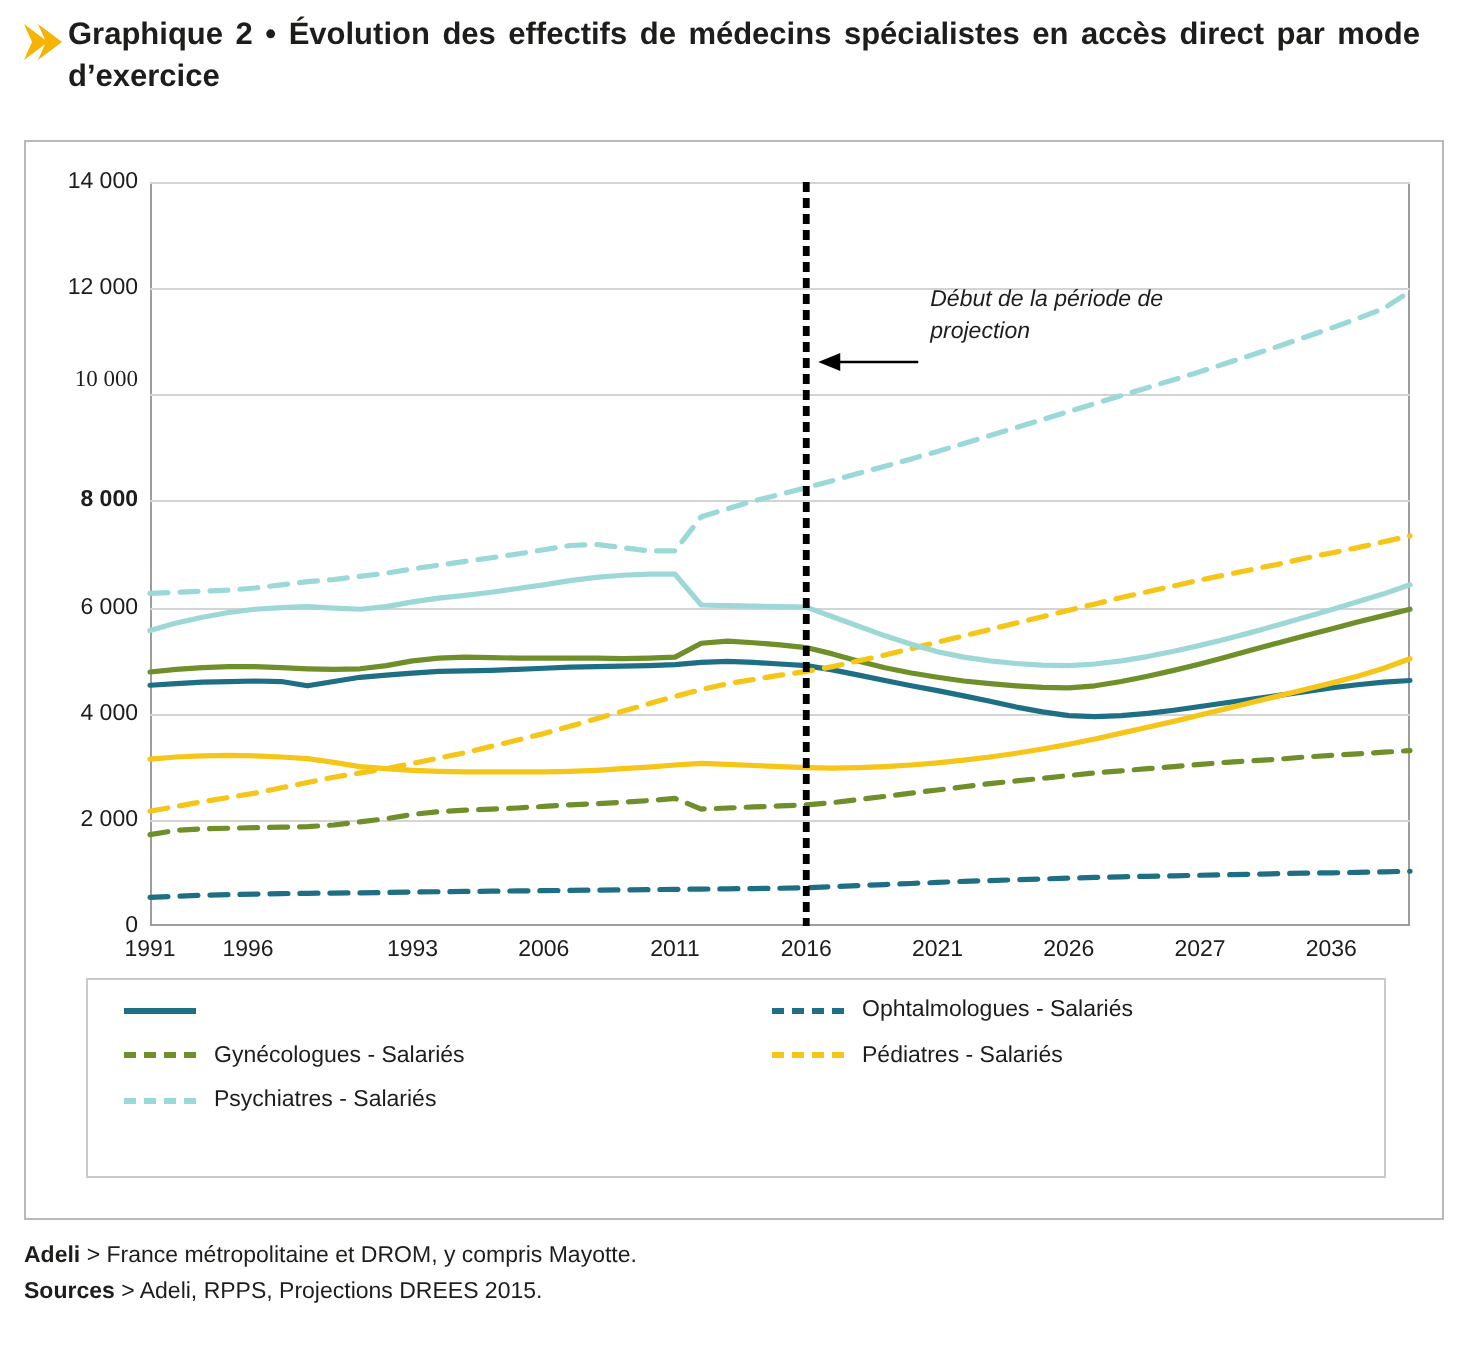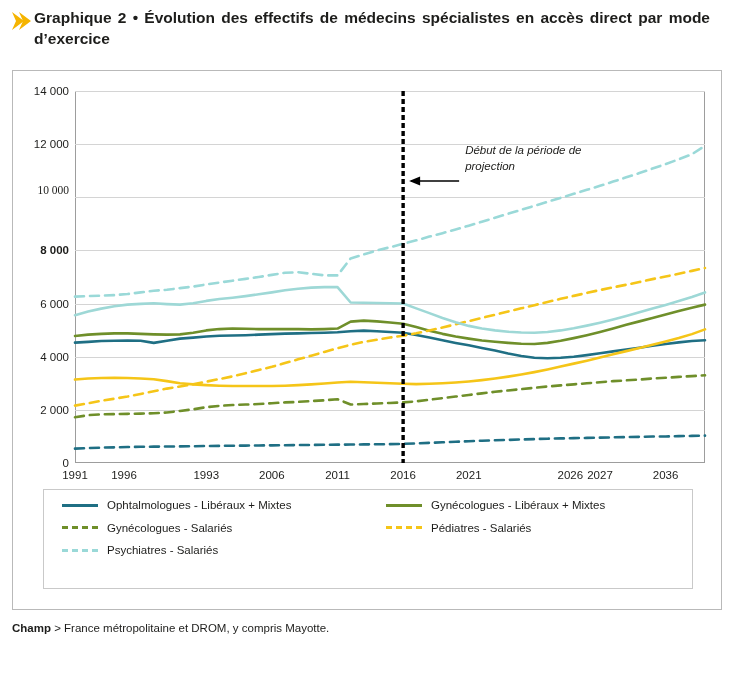--- a/index.html
+++ b/index.html
@@ -109,21 +109,21 @@
         <div class="ylabel" style="top: 0px;">14 000</div>
       </div>
     <div id="xticks">
         <div class="xlabel" style="left: 0px;">1991</div>
         <div class="xlabel" style="left: 49px;">1996</div>
         <div class="xlabel" style="left: 131.25px;">1993</div>
         <div class="xlabel" style="left: 196.875px;">2006</div>
         <div class="xlabel" style="left: 262.5px;">2011</div>
         <div class="xlabel" style="left: 328.125px;">2016</div>
         <div class="xlabel" style="left: 393.75px;">2021</div>
-        <div class="xlabel" style="left: 459.375px; margin-left: 36px;">2026</div>
+        <div class="xlabel" style="left: 459.375px;">2026</div>
         <div class="xlabel" style="left: 525px;">2027</div>
         <div class="xlabel" style="left: 590.625px;">2036</div>
       </div>
     <svg class="series" id="seriessvg" width="630" height="372">
         <polyline points="0.00,251.63 13.13,250.83 26.25,250.04 39.38,249.77 52.50,249.51 65.63,249.77 78.75,251.90 91.88,249.77 105.00,247.65 118.13,246.58 131.25,245.52 144.38,244.72 157.50,244.46 170.63,244.19 183.75,243.66 196.88,243.13 210.00,242.60 223.13,242.33 236.25,242.07 249.38,241.80 262.50,241.27 275.63,240.21 288.75,239.67 301.88,240.21 315.00,241.00 328.13,241.80 341.25,243.93 354.38,246.58 367.50,249.24 380.63,251.90 393.75,254.29 406.88,256.95 420.00,259.60 433.13,262.53 446.25,264.92 459.38,266.78 472.50,267.31 485.63,266.78 498.75,265.71 511.88,264.12 525.00,262.26 538.13,260.40 551.25,258.54 564.38,256.68 577.50,254.82 590.63,252.96 603.75,251.37 616.88,250.04 630.00,249.24" fill="none" stroke="#1f6f84" stroke-width="2.6" stroke-linejoin="round" stroke-linecap="round"></polyline>
         <polyline points="0.00,357.65 13.13,357.12 26.25,356.59 39.38,356.32 52.50,356.06 65.63,355.79 78.75,355.66 91.88,355.53 105.00,355.39 118.13,355.26 131.25,354.99 144.38,354.86 157.50,354.73 170.63,354.60 183.75,354.46 196.88,354.33 210.00,354.20 223.13,354.06 236.25,353.93 249.38,353.80 262.50,353.67 275.63,353.53 288.75,353.40 301.88,353.27 315.00,353.13 328.13,352.87 341.25,352.34 354.38,351.81 367.50,351.27 380.63,350.74 393.75,350.21 406.88,349.68 420.00,349.28 433.13,348.88 446.25,348.48 459.38,348.09 472.50,347.69 485.63,347.42 498.75,347.16 511.88,346.89 525.00,346.62 538.13,346.36 551.25,346.09 564.38,345.83 577.50,345.56 590.63,345.43 603.75,345.16 616.88,344.90 630.00,344.63" fill="none" stroke="#1f6f84" stroke-width="2.6" stroke-linejoin="round" stroke-linecap="round" stroke-dasharray="9,6"></polyline>
         <polyline points="0.00,244.99 13.13,243.66 26.25,242.86 39.38,242.33 52.50,242.33 65.63,242.86 78.75,243.39 91.88,243.66 105.00,243.39 118.13,241.80 131.25,239.41 144.38,238.08 157.50,237.55 170.63,237.81 183.75,238.08 196.88,238.08 210.00,238.08 223.13,238.08 236.25,238.35 249.38,238.08 262.50,237.55 275.63,230.64 288.75,229.58 301.88,230.37 315.00,231.44 328.13,232.77 341.25,235.95 354.38,239.67 367.50,242.86 380.63,245.52 393.75,247.65 406.88,249.51 420.00,250.83 433.13,251.90 446.25,252.69 459.38,252.96 472.50,251.90 485.63,249.77 498.75,247.11 511.88,244.19 525.00,241.00 538.13,237.55 551.25,233.83 564.38,230.37 577.50,226.92 590.63,223.47 603.75,220.01 616.88,216.82 630.00,213.63" fill="none" stroke="#6f8f2a" stroke-width="2.6" stroke-linejoin="round" stroke-linecap="round"></polyline>
         <polyline points="0.00,326.30 13.13,324.17 26.25,323.37 39.38,323.11 52.50,322.84 65.63,322.58 78.75,322.31 91.88,321.51 105.00,319.92 118.13,318.33 131.25,316.20 144.38,314.87 157.50,314.07 170.63,313.54 183.75,313.01 196.88,312.21 210.00,311.42 223.13,310.89 236.25,310.09 249.38,309.29 262.50,308.23 275.63,313.54 288.75,313.01 301.88,312.48 315.00,311.95 328.13,311.42 341.25,310.35 354.38,308.76 367.50,307.17 380.63,305.57 393.75,303.98 406.88,302.38 420.00,300.79 433.13,299.46 446.25,298.13 459.38,296.80 472.50,295.47 485.63,294.41 498.75,293.35 511.88,292.29 525.00,291.22 538.13,290.16 551.25,289.36 564.38,288.57 577.50,287.50 590.63,286.71 603.75,285.91 616.88,285.11 630.00,284.31" fill="none" stroke="#6f8f2a" stroke-width="2.6" stroke-linejoin="round" stroke-linecap="round" stroke-dasharray="9,6"></polyline>
         <polyline points="0.00,288.57 13.13,287.50 26.25,286.97 39.38,286.71 52.50,286.97 65.63,287.50 78.75,288.30 91.88,290.16 105.00,292.29 118.13,293.35 131.25,294.15 144.38,294.68 157.50,294.94 170.63,294.94 183.75,294.94 196.88,294.94 210.00,294.68 223.13,294.15 236.25,293.35 249.38,292.55 262.50,291.49 275.63,290.69 288.75,291.22 301.88,291.75 315.00,292.29 328.13,292.82 341.25,293.08 354.38,292.82 367.50,292.29 380.63,291.49 393.75,290.43 406.88,289.10 420.00,287.50 433.13,285.64 446.25,283.52 459.38,281.13 472.50,278.47 485.63,275.55 498.75,272.62 511.88,269.70 525.00,266.51 538.13,263.32 551.25,260.13 564.38,256.95 577.50,253.76 590.63,250.57 603.75,247.11 616.88,243.13 630.00,238.35" fill="none" stroke="#f5c518" stroke-width="2.6" stroke-linejoin="round" stroke-linecap="round"></polyline>
         <polyline points="0.00,314.61 13.13,312.21 26.25,309.82 39.38,307.70 52.50,305.57 65.63,302.91 78.75,300.26 91.88,297.60 105.00,295.47 118.13,293.35 131.25,290.69 144.38,288.03 157.50,285.38 170.63,282.19 183.75,279.00 196.88,275.81 210.00,272.09 223.13,268.37 236.25,264.65 249.38,260.93 262.50,257.21 275.63,253.76 288.75,250.83 301.88,248.71 315.00,246.58 328.13,244.72 341.25,242.33 354.38,239.41 367.50,236.49 380.63,233.30 393.75,230.11 406.88,226.92 420.00,223.73 433.13,220.54 446.25,217.35 459.38,214.17 472.50,210.98 485.63,207.79 498.75,204.87 511.88,201.94 525.00,199.02 538.13,196.36 551.25,193.71 564.38,191.05 577.50,188.13 590.63,185.47 603.75,182.81 616.88,179.89 630.00,176.97" fill="none" stroke="#f5c518" stroke-width="2.6" stroke-linejoin="round" stroke-linecap="round" stroke-dasharray="9,6"></polyline>
@@ -135,38 +135,40 @@
 projection</div>
     <svg class="series" id="annotarrow" width="630" height="372">
         <line x1="384.125" x2="336.125" y1="90" y2="90" stroke="#000" stroke-width="1.3"></line>
         <polygon points="334.125,90 345.125,85.5 345.125,94.5" fill="#000"></polygon>
       </svg>
   </div>
 
   <div class="legend" id="legend">
       <div class="legend-item">
         <span class="legend-swatch" style="border-top-color: rgb(31, 111, 132); border-top-style: solid;"></span>
-        <span class="legend-label">Ophtalmologues - Libéraux + Mixtes</span>
       </div>
       <div class="legend-item">
-        <span class="legend-swatch" style="border-top-color: rgb(111, 143, 42); border-top-style: solid;"></span>
-        <span class="legend-label">Gynécologues - Libéraux + Mixtes</span>
+        <span class="legend-swatch" style="border-top-color: rgb(31, 111, 132); border-top-style: dashed;"></span>
+        <span class="legend-label">Ophtalmologues - Salariés</span>
       </div>
       <div class="legend-item">
         <span class="legend-swatch" style="border-top-color: rgb(111, 143, 42); border-top-style: dashed;"></span>
         <span class="legend-label">Gynécologues - Salariés</span>
       </div>
       <div class="legend-item">
         <span class="legend-swatch" style="border-top-color: rgb(245, 197, 24); border-top-style: dashed;"></span>
         <span class="legend-label">Pédiatres - Salariés</span>
       </div>
       <div class="legend-item">
         <span class="legend-swatch" style="border-top-color: rgb(154, 217, 216); border-top-style: dashed;"></span>
         <span class="legend-label">Psychiatres - Salariés</span>
       </div>
     </div>
 </div>
 
 <div class="footer">
   <div>
-    <b>Champ</b><span> &gt; France métropolitaine et DROM, y compris Mayotte.</span>
+    <b>Adeli</b><span> &gt; France métropolitaine et DROM, y compris Mayotte.</span>
+  </div>
+  <div>
+    <b>Sources</b><span> &gt; Adeli, RPPS, Projections DREES 2015.</span>
   </div>
 </div>
 
 </body></html>

